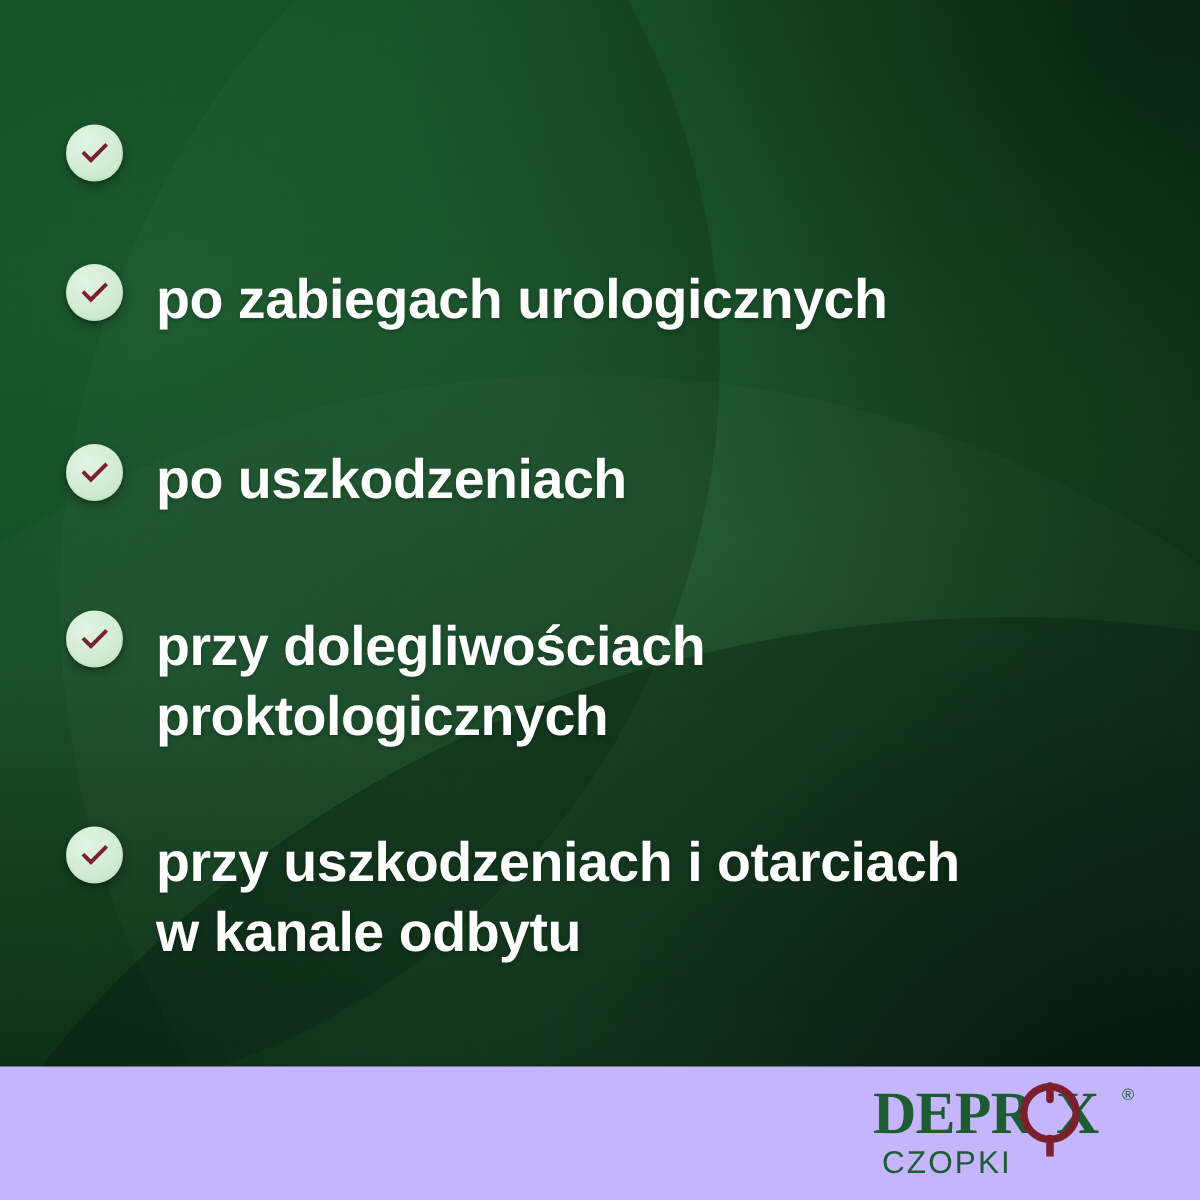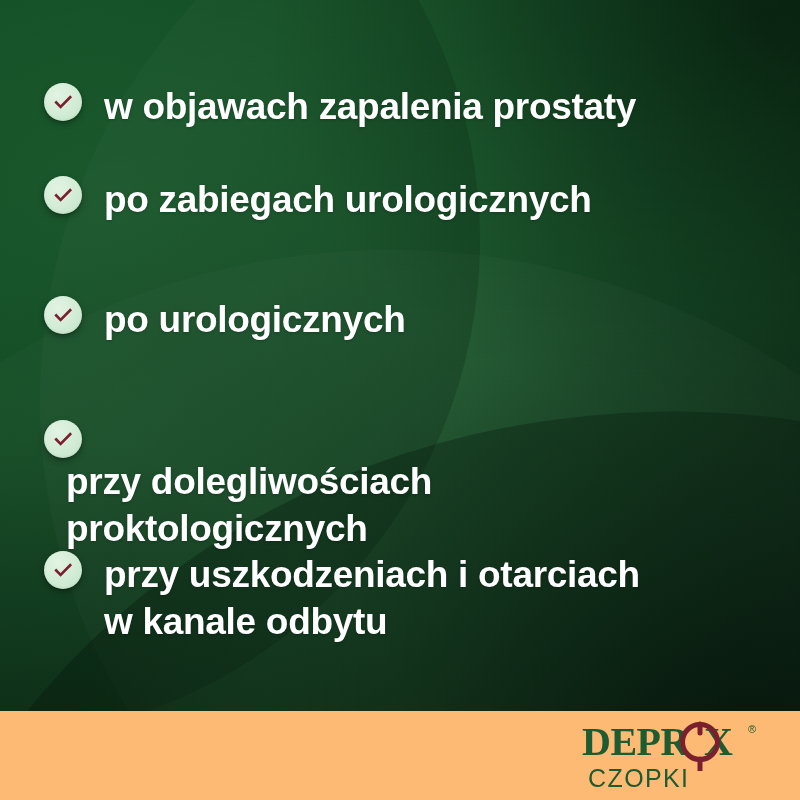--- a/index.html
+++ b/index.html
@@ -155,36 +155,36 @@
     text-shadow: 0 1px 3px rgba(0,0,0,0.22);
   }
 
   
   .footer-band {
     position: absolute;
     left: 0;
     top: 711px;
     width: 800px;
     height: 89px;
-    background: #fdba74;
+    background: #c4b5fd;
     z-index: 10;
   }
   .logo-wrap {
     position: absolute;
     right: 22px;
     top: 10px;
     width: 196px;
     height: 70px;
   }
   .logo-mark { position: absolute; left: 0; top: 0; }
   .logo-sub {
     position: absolute;
     left: 6px;
     top: 43px;
-    font-size: 25px;
+    font-size: 21px;
     letter-spacing: 1.4px;
     color: #1d5c32;
     font-weight: 400;
   }
 </style>
 </head>
 <body>
 
 <div id="poster">
 
@@ -196,39 +196,38 @@
   <div class="bg-vignette"></div>
   <div class="bg-noise"></div>
 
   <div class="bullet-list" id="bullet-list">
       <div class="bullet-row" style="top: 83px;">
         <div class="badge">
           <svg width="22" height="22" viewBox="0 0 22 22" aria-hidden="true">
             <path d="M4.2 11.4 L8.6 15.8 L18.2 6.2" fill="none" stroke="#7a1f2e" stroke-width="2.6" stroke-linecap="square" stroke-linejoin="miter"></path>
           </svg>
         </div>
-        <div class="bullet-text">w objawach zapalenia prostaty</div>
       </div>
       <div class="bullet-row" style="top: 176px;">
         <div class="badge">
           <svg width="22" height="22" viewBox="0 0 22 22" aria-hidden="true">
             <path d="M4.2 11.4 L8.6 15.8 L18.2 6.2" fill="none" stroke="#7a1f2e" stroke-width="2.6" stroke-linecap="square" stroke-linejoin="miter"></path>
           </svg>
         </div>
         <div class="bullet-text">po zabiegach urologicznych</div>
       </div>
       <div class="bullet-row" style="top: 296px;">
         <div class="badge">
           <svg width="22" height="22" viewBox="0 0 22 22" aria-hidden="true">
             <path d="M4.2 11.4 L8.6 15.8 L18.2 6.2" fill="none" stroke="#7a1f2e" stroke-width="2.6" stroke-linecap="square" stroke-linejoin="miter"></path>
           </svg>
         </div>
-        <div class="bullet-text">po urologicznych</div>
-      </div>
-      <div class="bullet-row" style="top: 420px; flex-direction: column;">
+        <div class="bullet-text">po uszkodzeniach</div>
+      </div>
+      <div class="bullet-row" style="top: 407px;">
         <div class="badge">
           <svg width="22" height="22" viewBox="0 0 22 22" aria-hidden="true">
             <path d="M4.2 11.4 L8.6 15.8 L18.2 6.2" fill="none" stroke="#7a1f2e" stroke-width="2.6" stroke-linecap="square" stroke-linejoin="miter"></path>
           </svg>
         </div>
         <div class="bullet-text">przy dolegliwościach
 proktologicznych</div>
       </div>
       <div class="bullet-row" style="top: 551px; justify-content: space-between;">
         <div class="badge">

